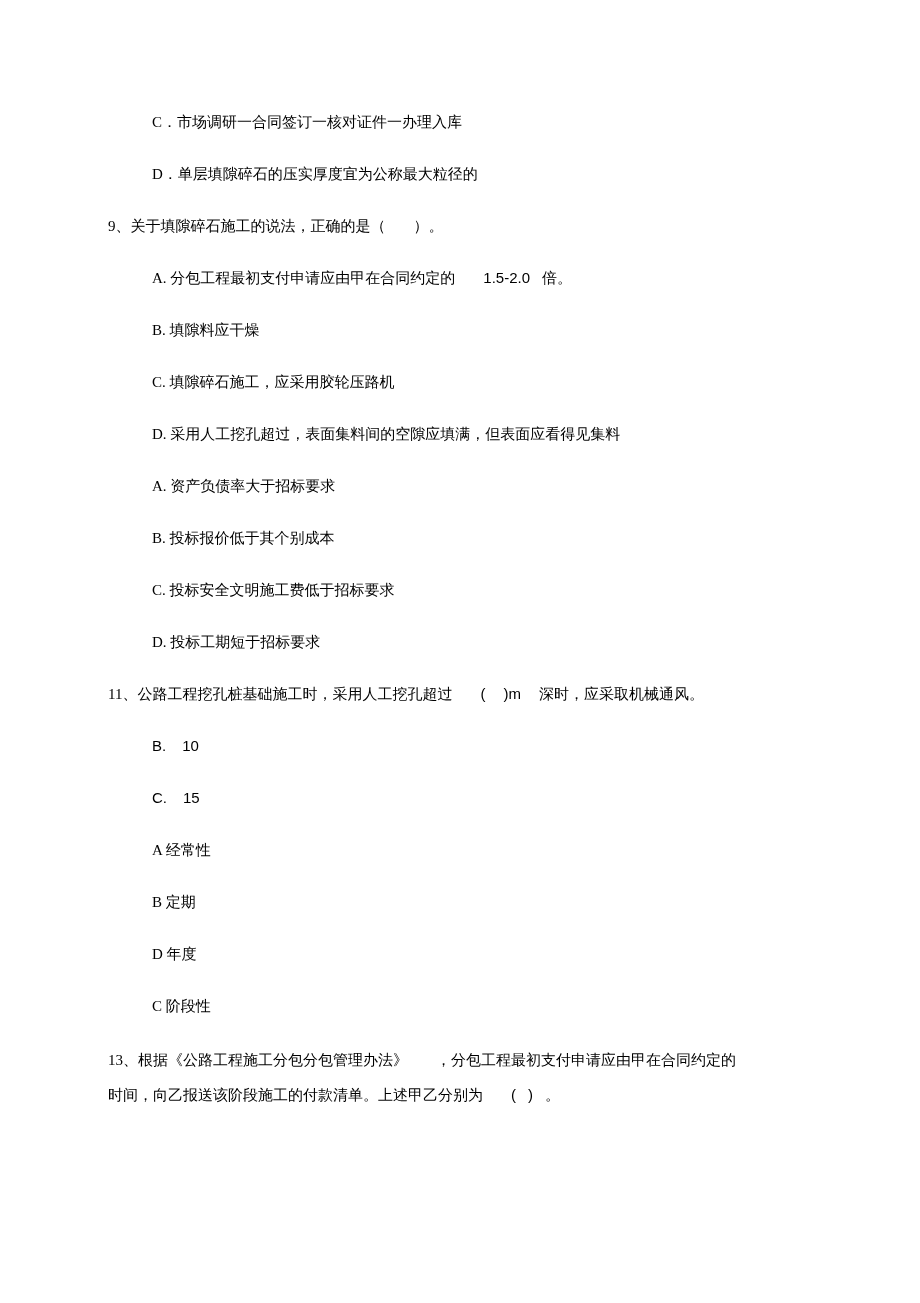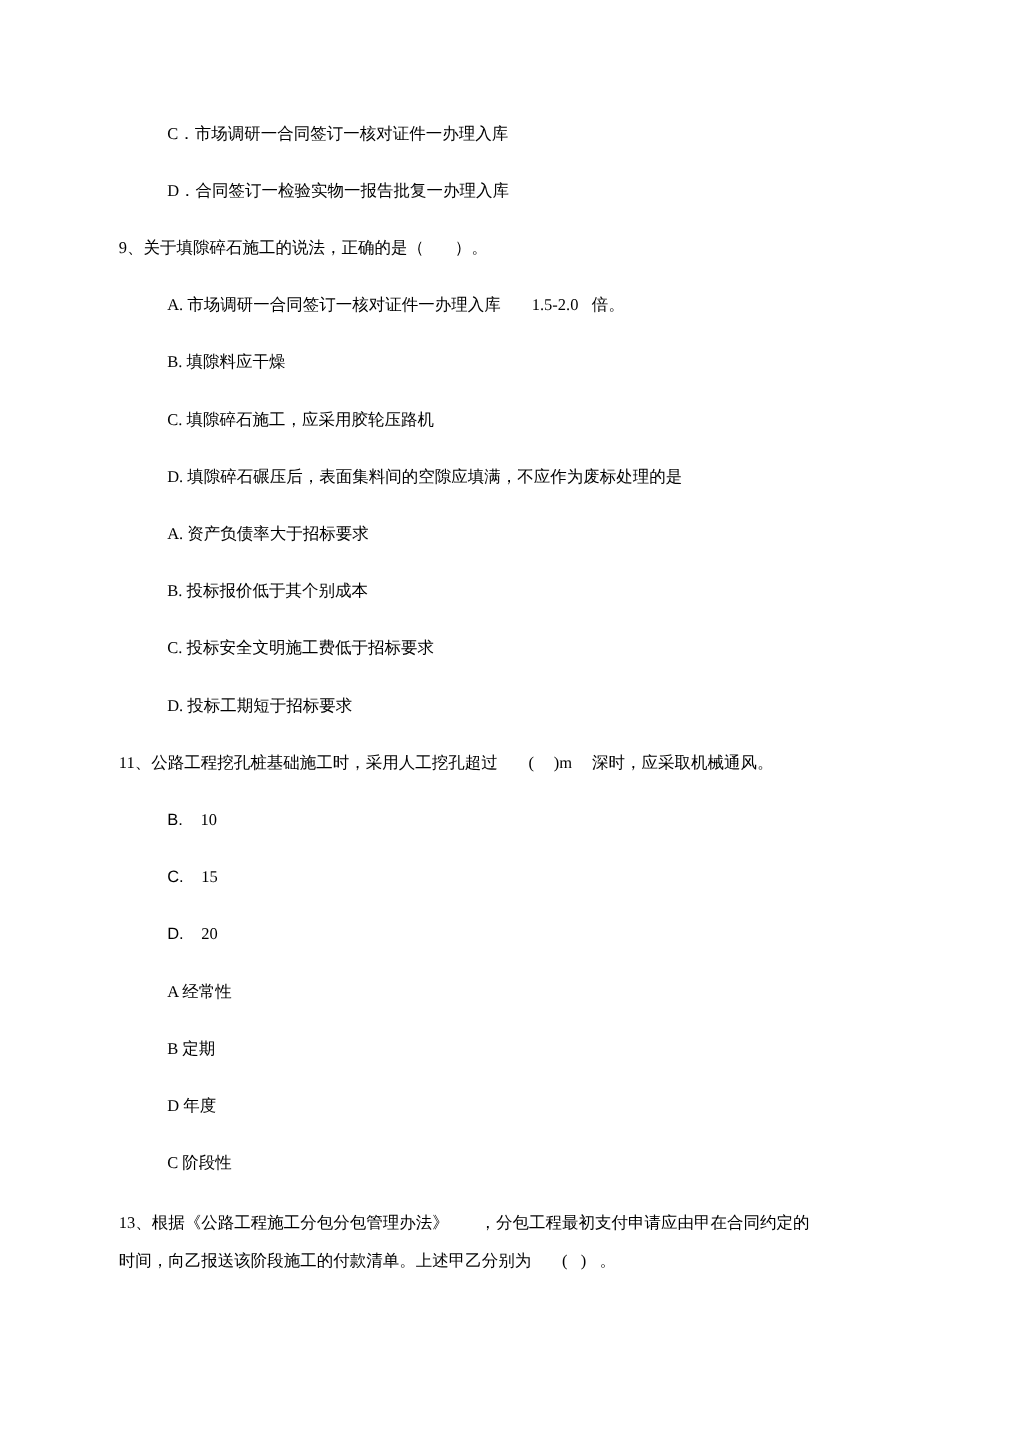--- a/index.html
+++ b/index.html
@@ -26,52 +26,52 @@
   }
   .question-line-wrap {
     margin-bottom: 8px;
     line-height: 1.9;
   }
   .label {
     font-family: Arial, sans-serif;
     margin-right: 4px;
   }
   .num {
-    font-family: Liberation Serif, serif;
+    font-family: Liberation Sans, sans-serif;
   }
   .gap1 { display:inline-block; width:18px; }
   .gap2 { display:inline-block; width:28px; }
   .gap3 { display:inline-block; width:12px; }
 </style>
 </head>
 <body>
 
 <div class="page">
 
   <div class="indent-option">
     <span>C．市场调研一合同签订一核对证件一办理入库</span>
   </div>
   <div class="indent-option">
-    <span>D．合同签订一检验实物一报告批复一办理入库</span>
+    <span>D．单层填隙碎石的压实厚度宜为公称最大粒径的</span>
   </div>
 
   <div class="question-line">
     <span>9、关于填隙碎石施工的说法，正确的是（</span><span class="gap2"></span><span>）。</span>
   </div>
   <div class="indent-option">
-    <span>A. 市场调研一合同签订一核对证件一办理入库</span><span class="gap2"></span><span class="num">1.5-2.0</span><span class="gap3"></span><span>倍。</span>
+    <span>A. 分包工程最初支付申请应由甲在合同约定的</span><span class="gap2"></span><span class="num">1.5-2.0</span><span class="gap3"></span><span>倍。</span>
   </div>
   <div class="indent-option">
     <span>B. 填隙料应干燥</span>
   </div>
   <div class="indent-option">
     <span>C. 填隙碎石施工，应采用胶轮压路机</span>
   </div>
   <div class="indent-option">
-    <span>D. 填隙碎石碾压后，表面集料间的空隙应填满，不应作为废标处理的是</span>
+    <span>D. 采用人工挖孔超过，表面集料间的空隙应填满，但表面应看得见集料</span>
   </div>
 
   <div class="indent-option">
     <span>A. 资产负债率大于招标要求</span>
   </div>
   <div class="indent-option">
     <span>B. 投标报价低于其个别成本</span>
   </div>
   <div class="indent-option">
     <span>C. 投标安全文明施工费低于招标要求</span>
@@ -81,23 +81,20 @@
   </div>
 
   <div class="question-line">
     <span>11、公路工程挖孔桩基础施工时，采用人工挖孔超过</span><span class="gap2"></span><span class="num">(</span><span class="gap1"></span><span class="num">)m</span><span class="gap1"></span><span>深时，应采取机械通风。</span>
   </div>
   <div class="indent-option">
     <span class="label">B.</span><span class="gap3"></span><span class="num">10</span>
   </div>
   <div class="indent-option">
     <span class="label">C.</span><span class="gap3"></span><span class="num">15</span>
-  </div>
-  <div class="indent-option">
-    <span class="label">D.</span><span class="gap3"></span><span class="num">20</span>
   </div>
 
   <div class="indent-option">
     <span>A  经常性</span>
   </div>
   <div class="indent-option">
     <span>B  定期</span>
   </div>
   <div class="indent-option">
     <span>D  年度</span>

